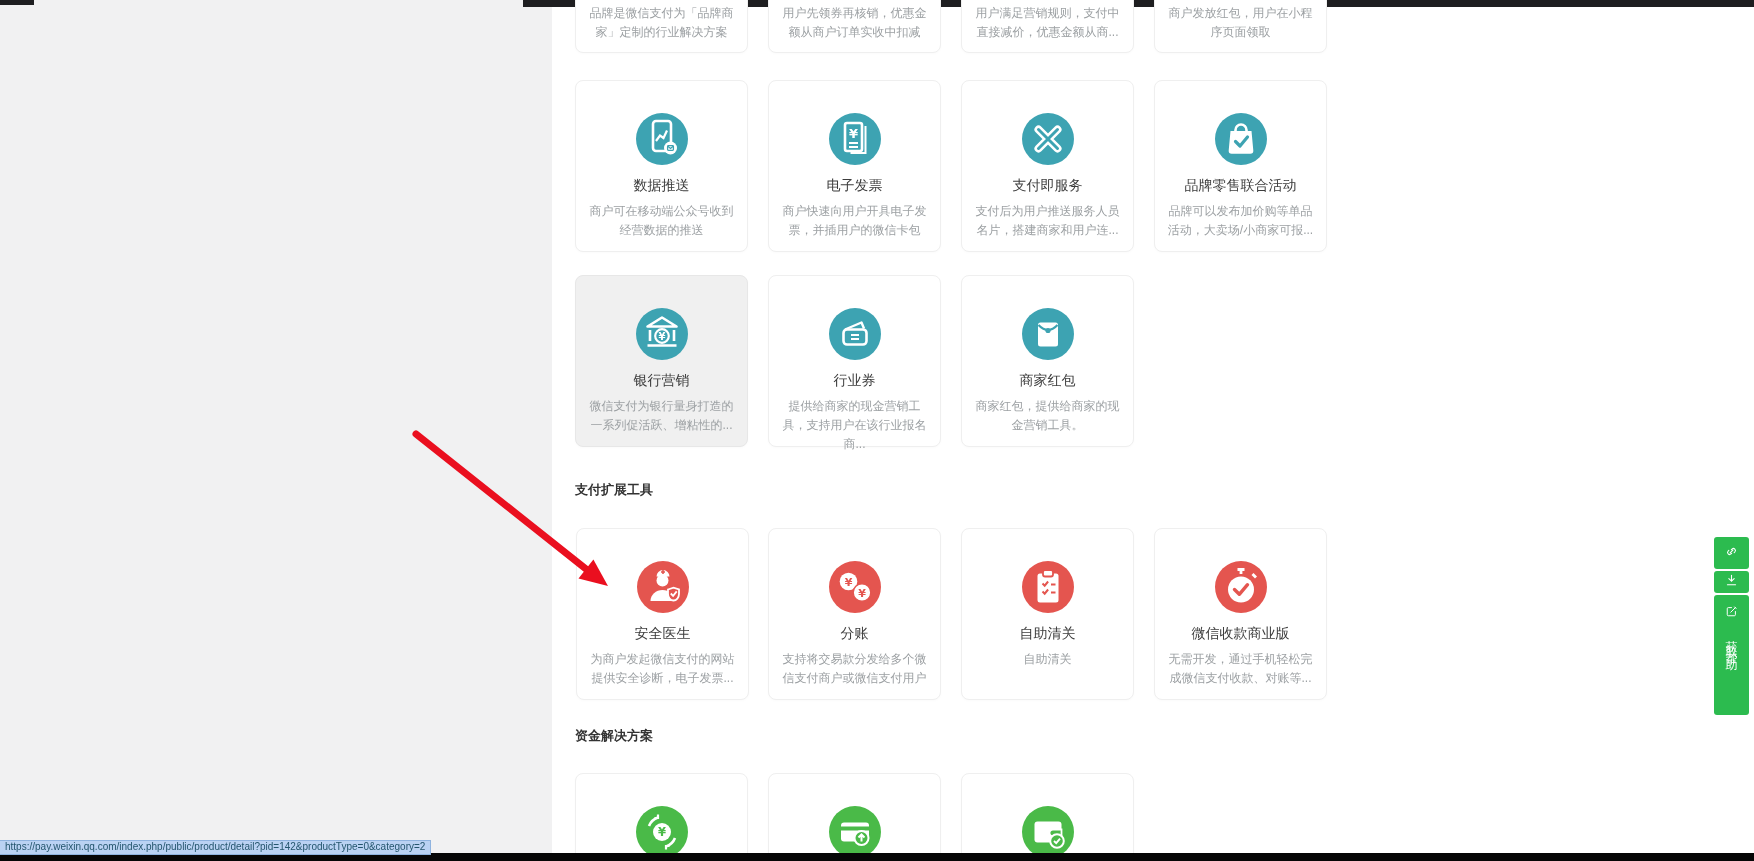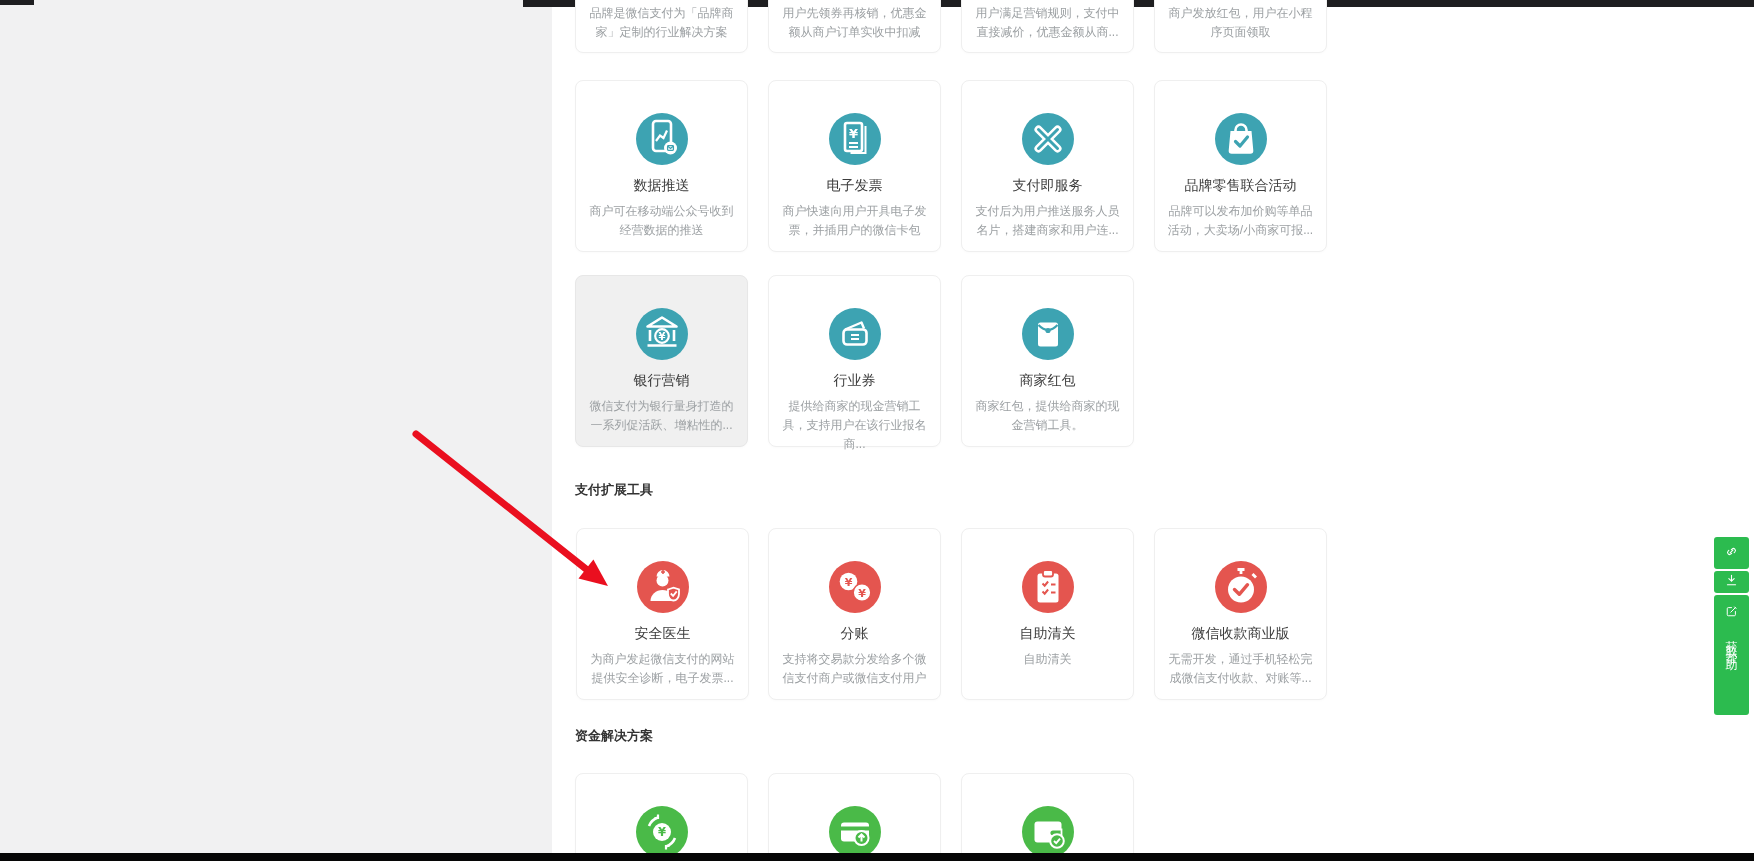--- a/index.html
+++ b/index.html
@@ -248,14 +248,15 @@
           </svg></span>
         <div class="help-label">获取帮助</div>
       </div>
     </div>
 
   <svg class="arrow-overlay" width="1754" height="861">
     <line id="arrow-line" x1="416" y1="434" x2="586" y2="569" stroke-width="7" stroke-linecap="round" stroke="#ea0f1f"></line>
     <polygon id="arrow-head" points="608,586 578.5,578.4 593.4,559.6" fill="#ea0f1f"></polygon>
   </svg>
 
+  <div class="status">https://pay.weixin.qq.com/index.php/public/product/detail?pid=142&amp;productType=0&amp;category=2</div>
   <div class="bottombar"></div>
 </div>
 
 </body></html>

